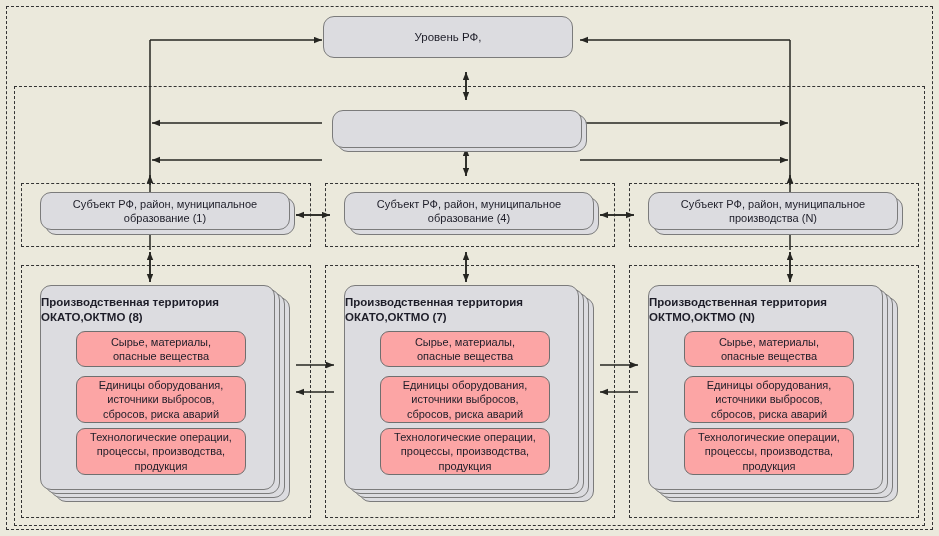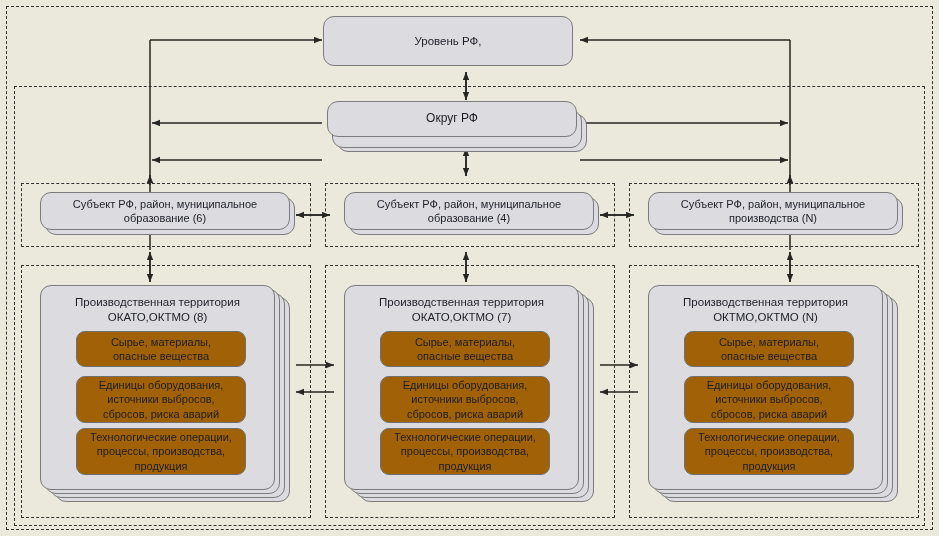--- a/index.html
+++ b/index.html
@@ -28,30 +28,30 @@
   }
   .card .txt{display:block;padding:0 6px;}
   .shadowlayer{
     position:absolute;box-sizing:border-box;
     background:#dcdce0;
     border:1.3px solid #7b7b7b;
     border-radius:11px;
   }
   .inner{
     position:absolute;box-sizing:border-box;
-    background:#a16207;
+    background:#fca5a5;
     border:1.3px solid #6f6f6f;
     border-radius:9px;
     display:flex;align-items:center;justify-content:center;
     text-align:center;color:#1d1d28;
     font-size:11px;line-height:1.3;
   }
   .terr-title{
-    position:absolute;text-align:center;width:100%;
-    font-size:11.5px;color:#1d1d28;line-height:1.32;
+    position:absolute;text-align:left;width:100%;
+    font-size:11.5px;color:#1d1d28;line-height:1.32;font-weight:bold;
   }
   svg.wires{position:absolute;left:0;top:0;width:939px;height:536px;pointer-events:none;}
 </style>
 </head>
 <body>
 
 <div id="stage">
 
   <div class="zone dashdot" style="left:6px;top:6px;width:927px;height:524px;"></div>
 
@@ -144,37 +144,34 @@
       <path d="M655,343 L676,343" marker-end="url(#ahs)"></path>
       <path d="M655,394 L676,394" marker-end="url(#ahs)"></path>
       <path d="M655,443 L676,443" marker-end="url(#ahs)"></path>
       <path d="M868,343 L868,435"></path>
       <path d="M868,343 L847,343" marker-end="url(#ahs)"></path>
       <path d="M868,394 L847,394" marker-end="url(#ahs)"></path>
       <path d="M868,435 L847,435" marker-end="url(#ahs)"></path>
     </g>
   </svg>
 
-  <div class="card" style="left:323px;top:16px;width:250px;height:50px;font-size:11.5px;">
+  <div class="card" style="left:323px;top:16px;width:250px;height:42px;font-size:11.5px;">
     <span class="txt">
       <span>Уровень РФ,</span><br>
     </span>
   </div>
 
   <div class="shadowlayer" style="left:337px;top:114px;width:250px;height:38px;"></div>
   <div class="shadowlayer" style="left:332px;top:110px;width:250px;height:38px;"></div>
-  <div class="card" style="left:327px;top:101px;width:250px;height:36px;font-size:12px;">
-    <span class="txt">Округ РФ</span>
-  </div>
 
   <div class="shadowlayer" style="left:45px;top:197px;width:250px;height:38px;"></div>
   <div class="card" style="left:40px;top:192px;width:250px;height:38px;font-size:11px;">
     <span class="txt">
       <span>Субъект РФ, район, муниципальное</span><br>
-      <span>образование (6)</span>
+      <span>образование (1)</span>
     </span>
   </div>
 
   <div class="shadowlayer" style="left:349px;top:197px;width:250px;height:38px;"></div>
   <div class="card" style="left:344px;top:192px;width:250px;height:38px;font-size:11px;">
     <span class="txt">
       <span>Субъект РФ, район, муниципальное</span><br>
       <span>образование (4)</span>
     </span>
   </div>

